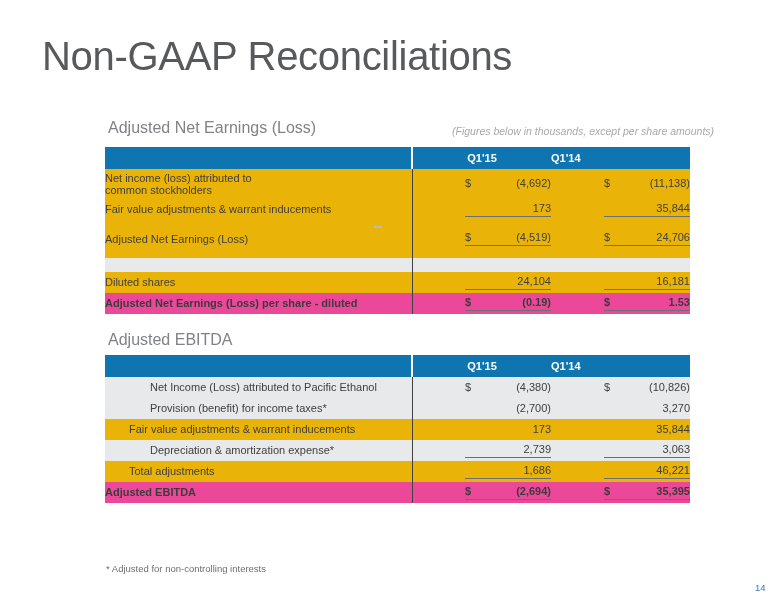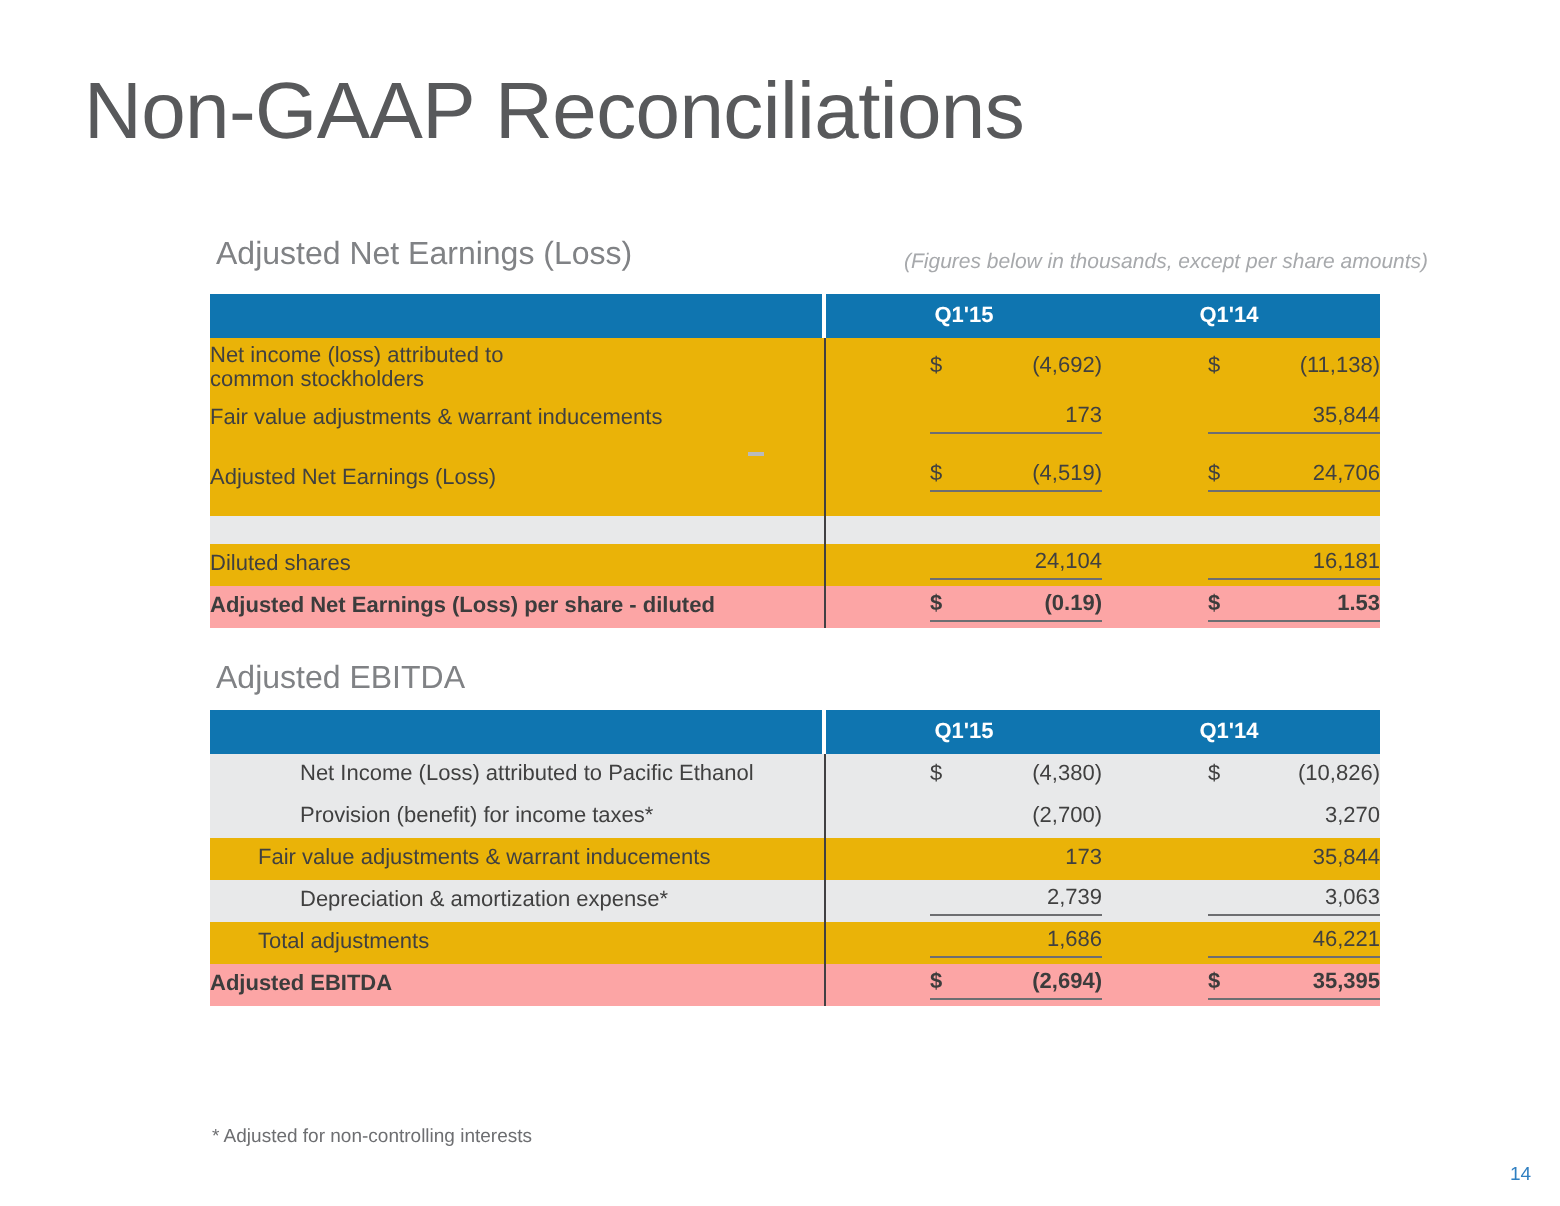--- a/index.html
+++ b/index.html
@@ -66,21 +66,21 @@
   .fin-table col.c-q15   { width: 139px; }
   .fin-table col.c-q14   { width: 139px; }
 
   .fin-table thead th {
     background: #0f75b0;
     color: #ffffff;
     font-size: 11px;
     font-weight: bold;
     height: 22px;
     padding: 0 12px 0 0;
-    text-align: center;
+    text-align: left;
     vertical-align: middle;
     border: none;
   }
   .fin-table thead th.h-label {
     padding: 0;
     border-right: 2px solid #ffffff;
   }
   .fin-table thead th.h-q15 {
     text-align: center;
     padding: 0 0 0 0;
@@ -88,21 +88,21 @@
   }
 
   .fin-table tbody td {
     height: 21px;
     vertical-align: middle;
     padding: 0;
     background: #eab308;
   }
   .fin-table tbody tr.alt td { background: #e8e9ea; padding-left: 45px; }
   .fin-table tbody tr.spacer td { background: #e8e9ea; height: 14px; }
-  .fin-table tbody tr.highlight td { background: #fca5a5; }
+  .fin-table tbody tr.highlight td { background: #ec4899; }
 
   td.label {
     padding-left: 10px;
     border-right: 1.3px solid #414042;
     position: relative;
     white-space: pre-line;
     line-height: 12.5px;
   }
   td.label.indent-1 { padding-left: 24px; }
   tr.highlight td.label { font-weight: bold; color: #3c3c3c; }

